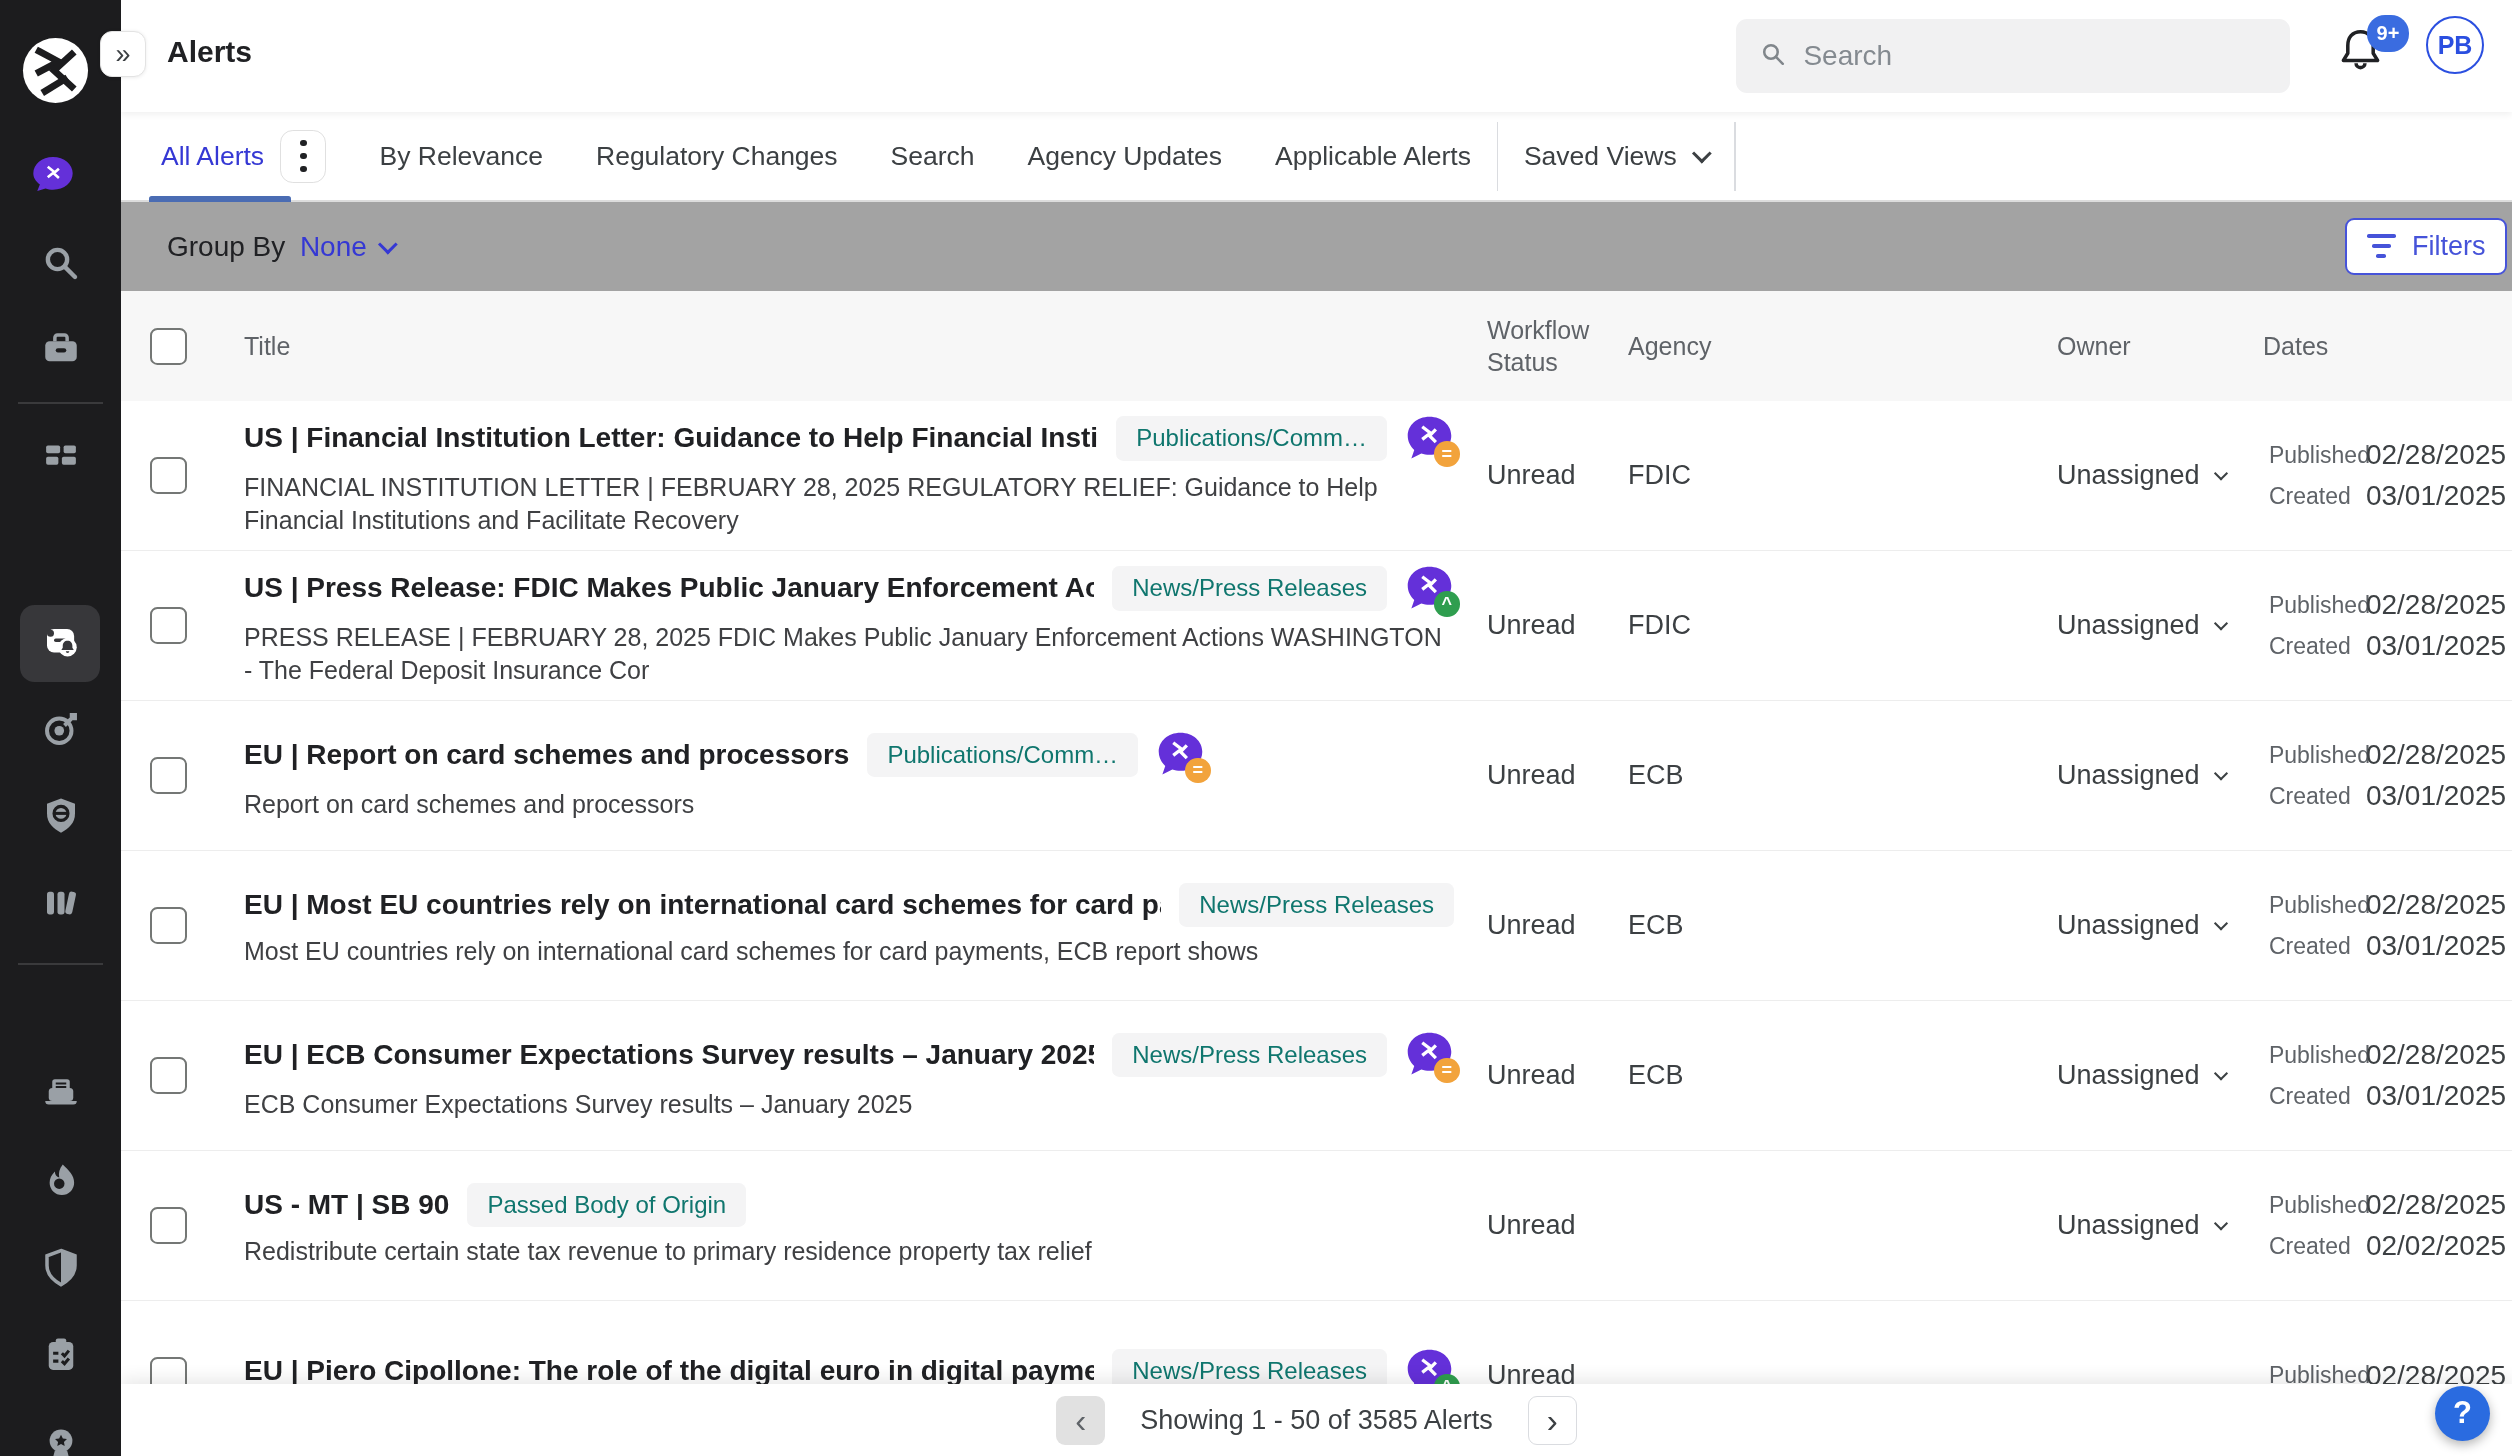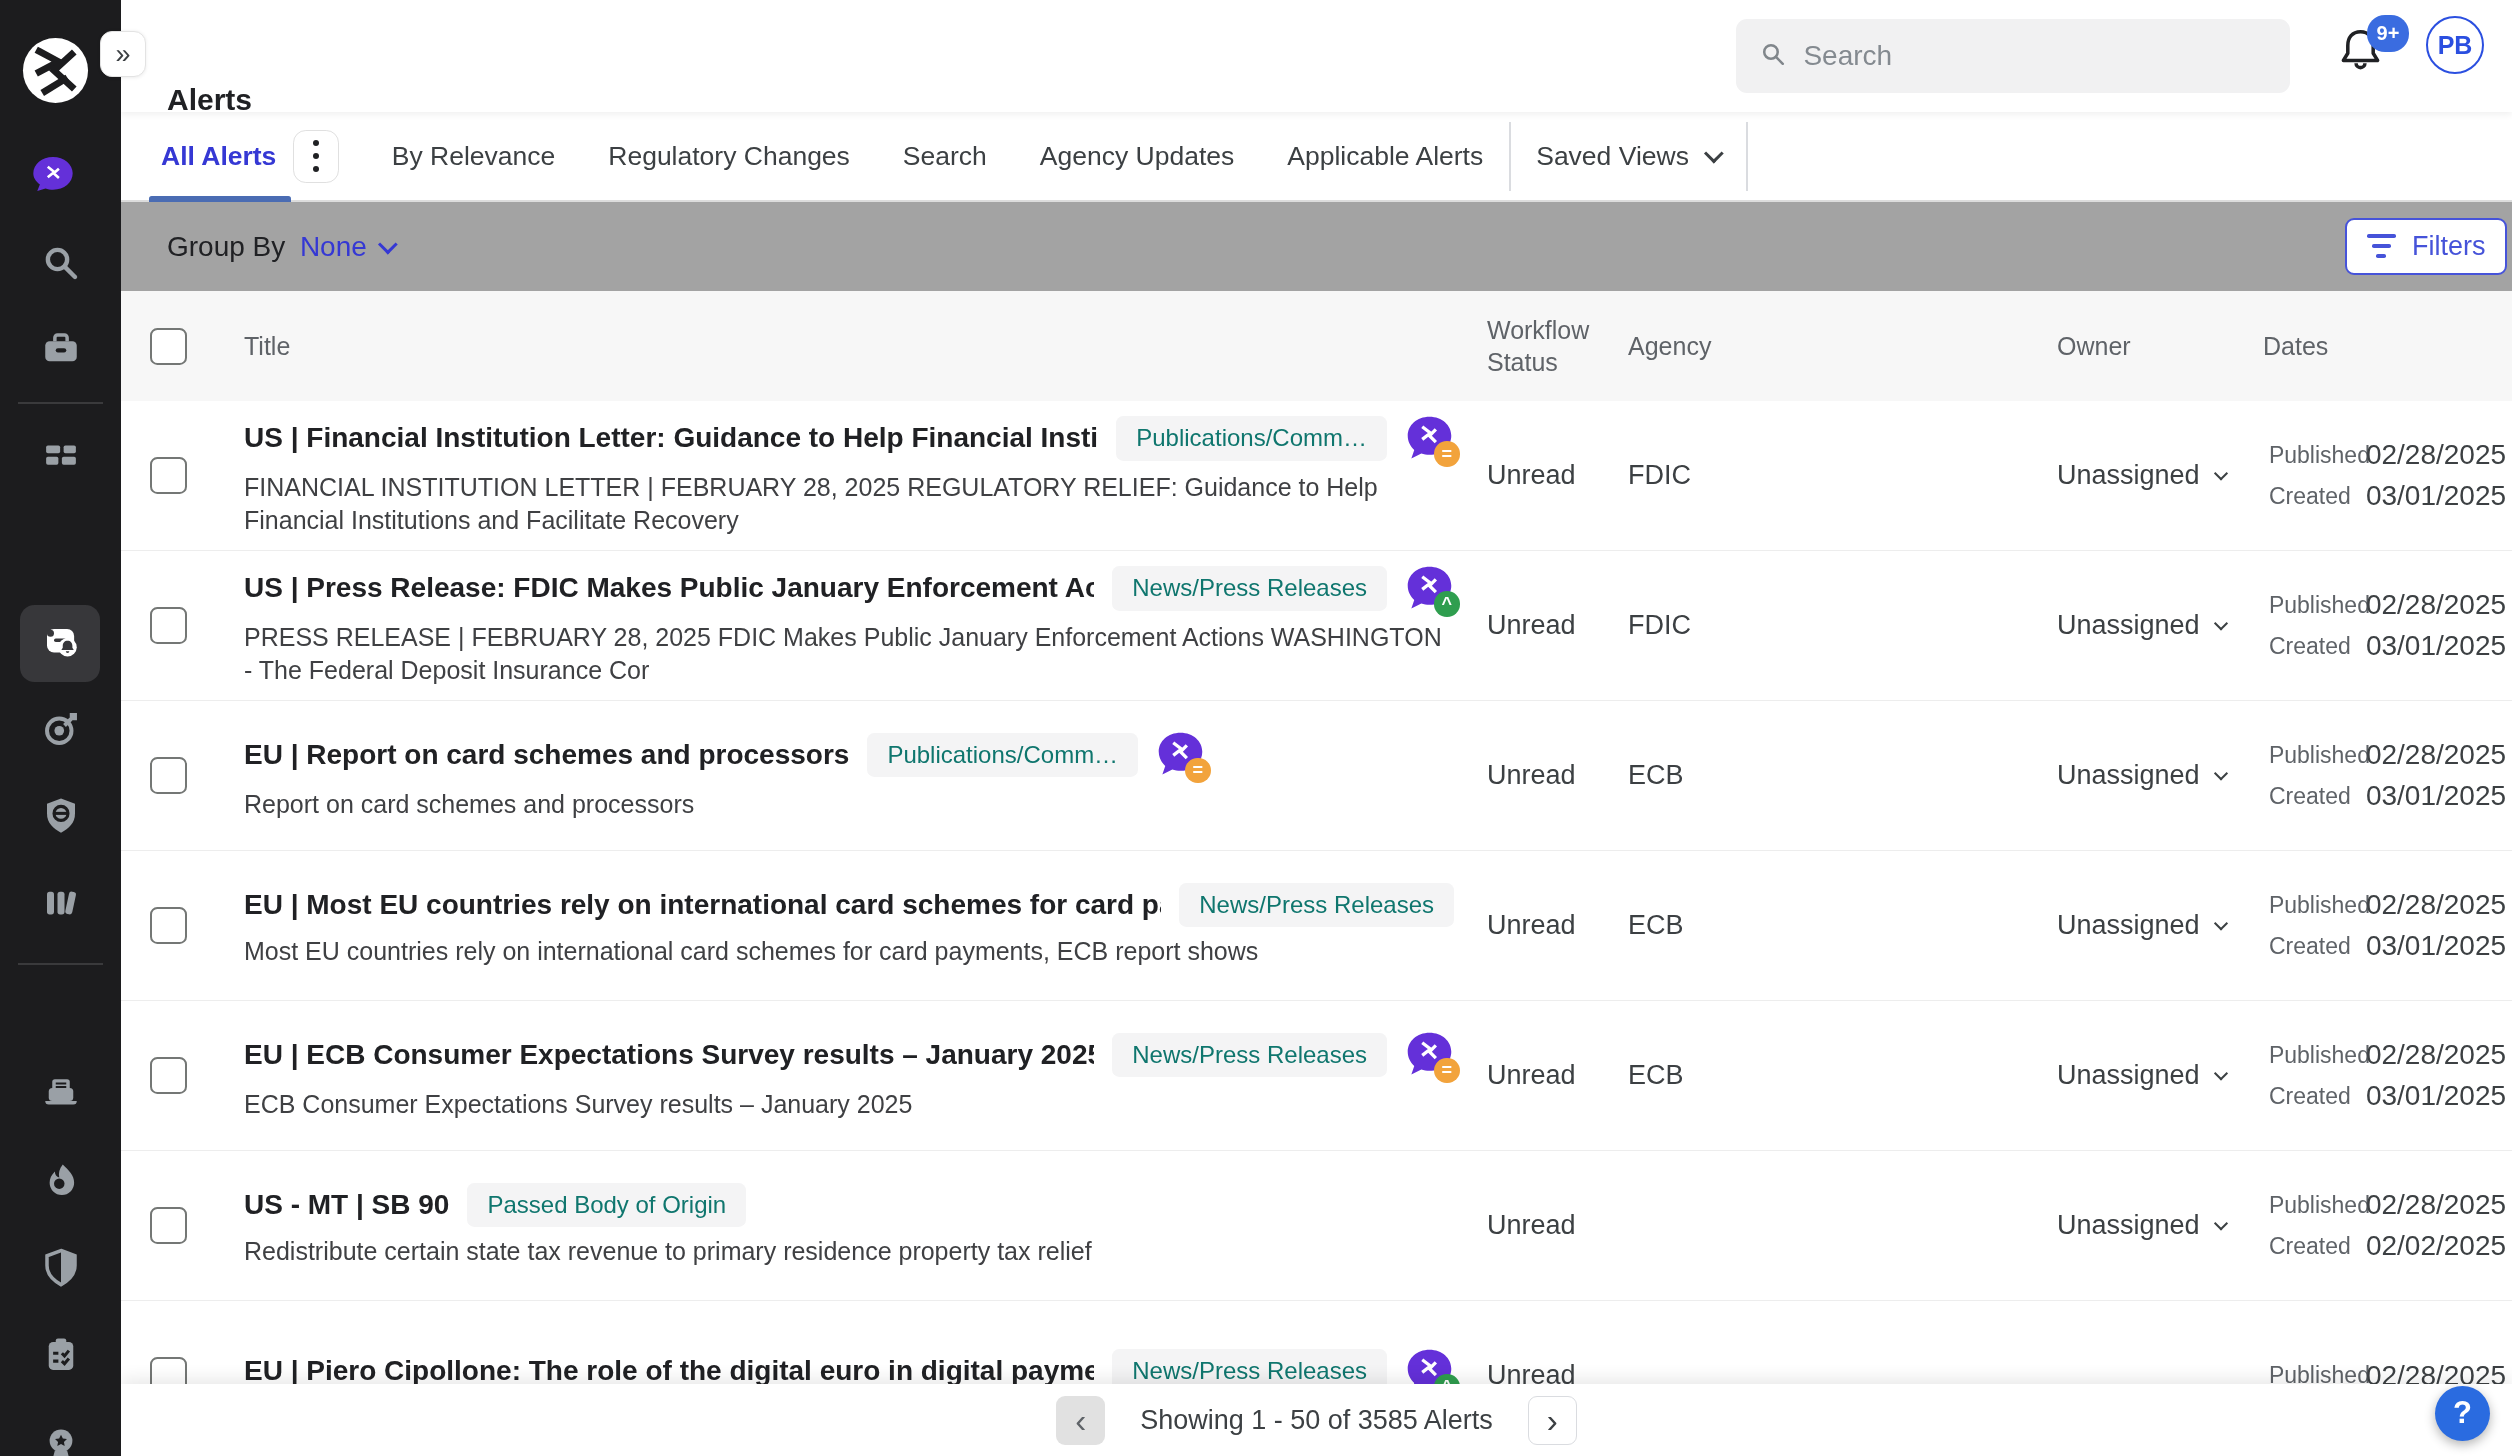--- a/index.html
+++ b/index.html
@@ -23,41 +23,41 @@
                 background:#fff; border:1.8px solid #e3e3e3; border-radius:12px; z-index:40;
                 display:flex; align-items:center; justify-content:center;
                 font-size:27px; color:#3c4043; cursor:pointer;
                 box-shadow:0 0.9px 3.7px rgba(0,0,0,.08); }
 
   
   .main { position:absolute; left:121px; top:0; width:2391px; height:1457px; }
 
   .topbar { position:relative; height:112px; background:#fff; z-index:20;
             box-shadow:0 1.8px 7.3px rgba(0,0,0,.07); }
-  .page-title { position:absolute; left:46px; top:35px; font-size:30px; font-weight:700;margin-top:48px; }
+  .page-title { position:absolute; left:46px; top:35px; font-size:30px; font-weight:700; }
   .search-box { position:absolute; left:1615px; top:19px; width:554px; height:74px;
                 background:#f1f1f2; border-radius:11px; display:flex; align-items:center;
                 padding:0 24px; gap:16.4px; }
   .search-box input { border:none; outline:none; background:transparent; flex:1;
                       font-size:28px; color:#202124; font-family:inherit; }
   .search-box input::placeholder { color:#848a90; }
   .bell-wrap { position:absolute; left:2213px; top:24px; width:64px; height:64px; cursor:pointer; }
   .bell-badge { position:absolute; left:33px; top:-9px; min-width:42px; height:37px;
                 background:#3a6ce0; border-radius:18px; color:#fff; font-size:20px; font-weight:700;
                 display:flex; align-items:center; justify-content:center; padding:0 7.3px; }
   .avatar { position:absolute; left:2305px; top:16.4px; width:58px; height:58px; border-radius:50%;
             border:2.7px solid #2b4fe0; color:#2b4fe0; font-size:25px; font-weight:700;
             display:flex; align-items:center; justify-content:center; cursor:pointer; background:#fff; }
 
   
   .tabbar { position:relative; height:90px; background:#fff; border-bottom:2.7px solid #dcdcdc;
             display:flex; align-items:center; padding-left:40px; }
   .tab { font-size:26.5px; color:#3c4043; cursor:pointer; white-space:nowrap; }
   .tab + .tab { margin-left:53px; }
-  .tab.active { color:#3538d4; font-weight:700; position:relative; }
+  .tab.active { color:#3538d4; font-weight:400; position:relative; }
   .active-underline { position:absolute; left:28px; bottom:-2.7px; width:142px; height:6.4px;
                       background:#4a6cb3; border-radius:2.7px 2.7px 0 0; }
   .kebab-btn { margin-left:16.4px; width:46px; height:53px; border:1.8px solid #e0e0e0;
                border-radius:12.8px; display:flex; flex-direction:column; align-items:center;
                justify-content:center; gap:6.4px; cursor:pointer; background:#fff; }
   .kebab-btn i { width:6.4px; height:6.4px; border-radius:50%; background:#202124; }
   .vdiv { width:1.8px; height:69px; background:#dadce0; margin:0 25.6px; }
   .saved-views { display:flex; align-items:center; gap:18px; font-size:26.5px; color:#3c4043;
                  cursor:pointer; white-space:nowrap; }
   .caret { width:13.7px; height:13.7px; border-right:3.2px solid #3c4043; border-bottom:3.2px solid #3c4043;

